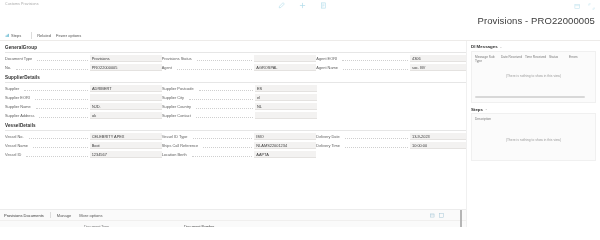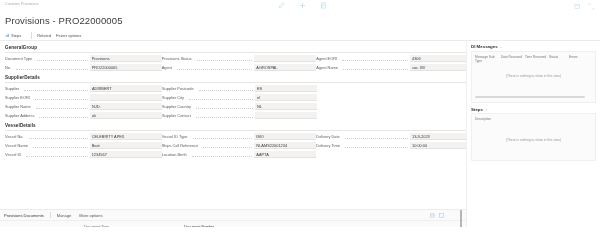--- a/index.html
+++ b/index.html
@@ -18,21 +18,21 @@
     display: flex; align-items: flex-start;
     padding: 2px 4px 0 5px;
   }
   .breadcrumb { font-size: 3.6px; color: #a8a8a8; letter-spacing: .1px; }
   .top-icons { position: absolute; left: 278px; top: 2px; display: flex; gap: 14px; }
   .top-icons-right { position: absolute; right: 5px; top: 3px; display: flex; gap: 7px; }
   .ico { width: 7px; height: 7px; opacity: .9; }
   .ico svg { display: block; }
 
   
-  .title-row { padding: 0 5px; margin-top: -1px; }
+  .title-row { padding: 0 5px; margin-top: -1px; text-align: right; }
   .page-title { font-size: 9.5px; font-weight: 400; color: #3b3b3b; letter-spacing: .1px; }
 
   
   .ribbon {
     margin-top: 4px; height: 11px;
     display: flex; align-items: center; gap: 0;
     padding: 0 5px; font-size: 4px; color: #555;
     border-bottom: 1px solid #edebe9;
   }
   .ribbon-item { display: flex; align-items: center; gap: 1.5px; padding: 0 5px 0 0; white-space: nowrap; }

